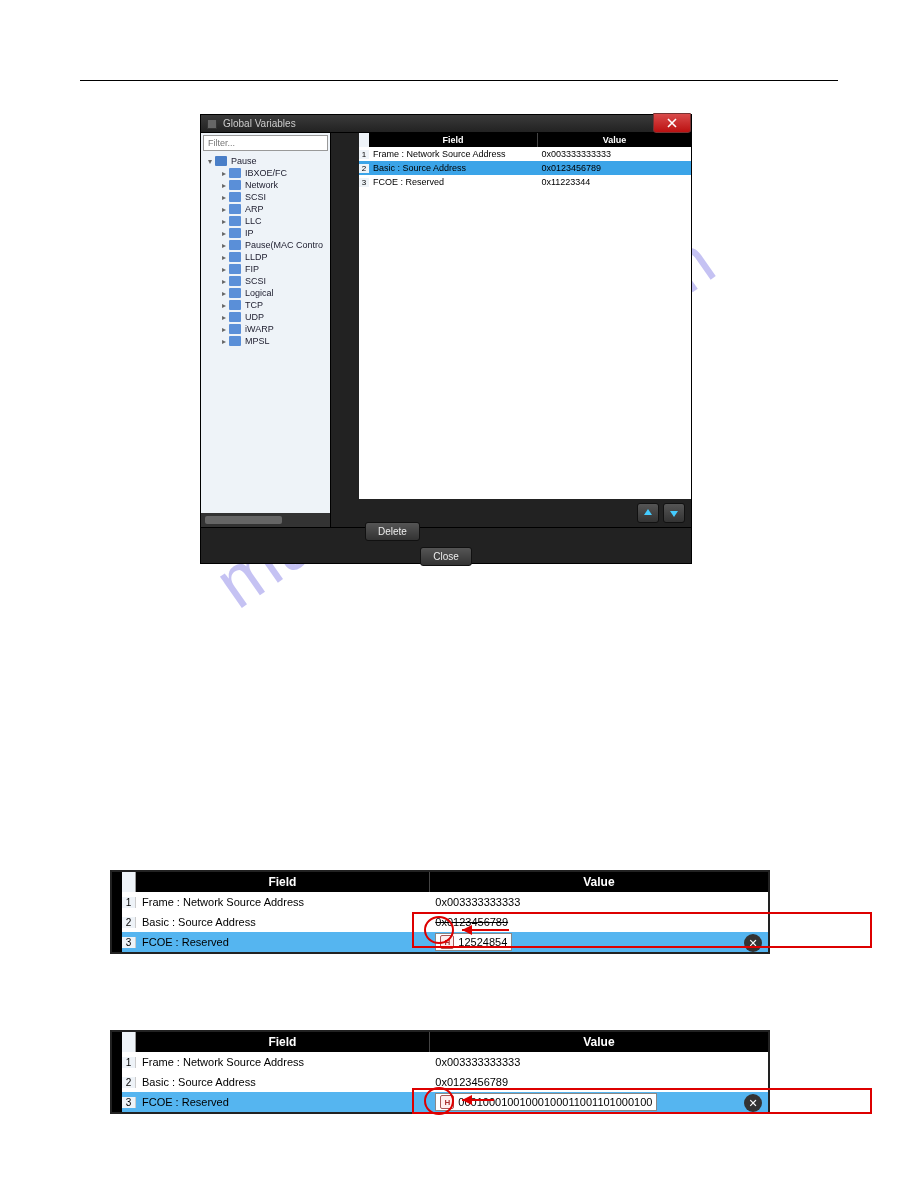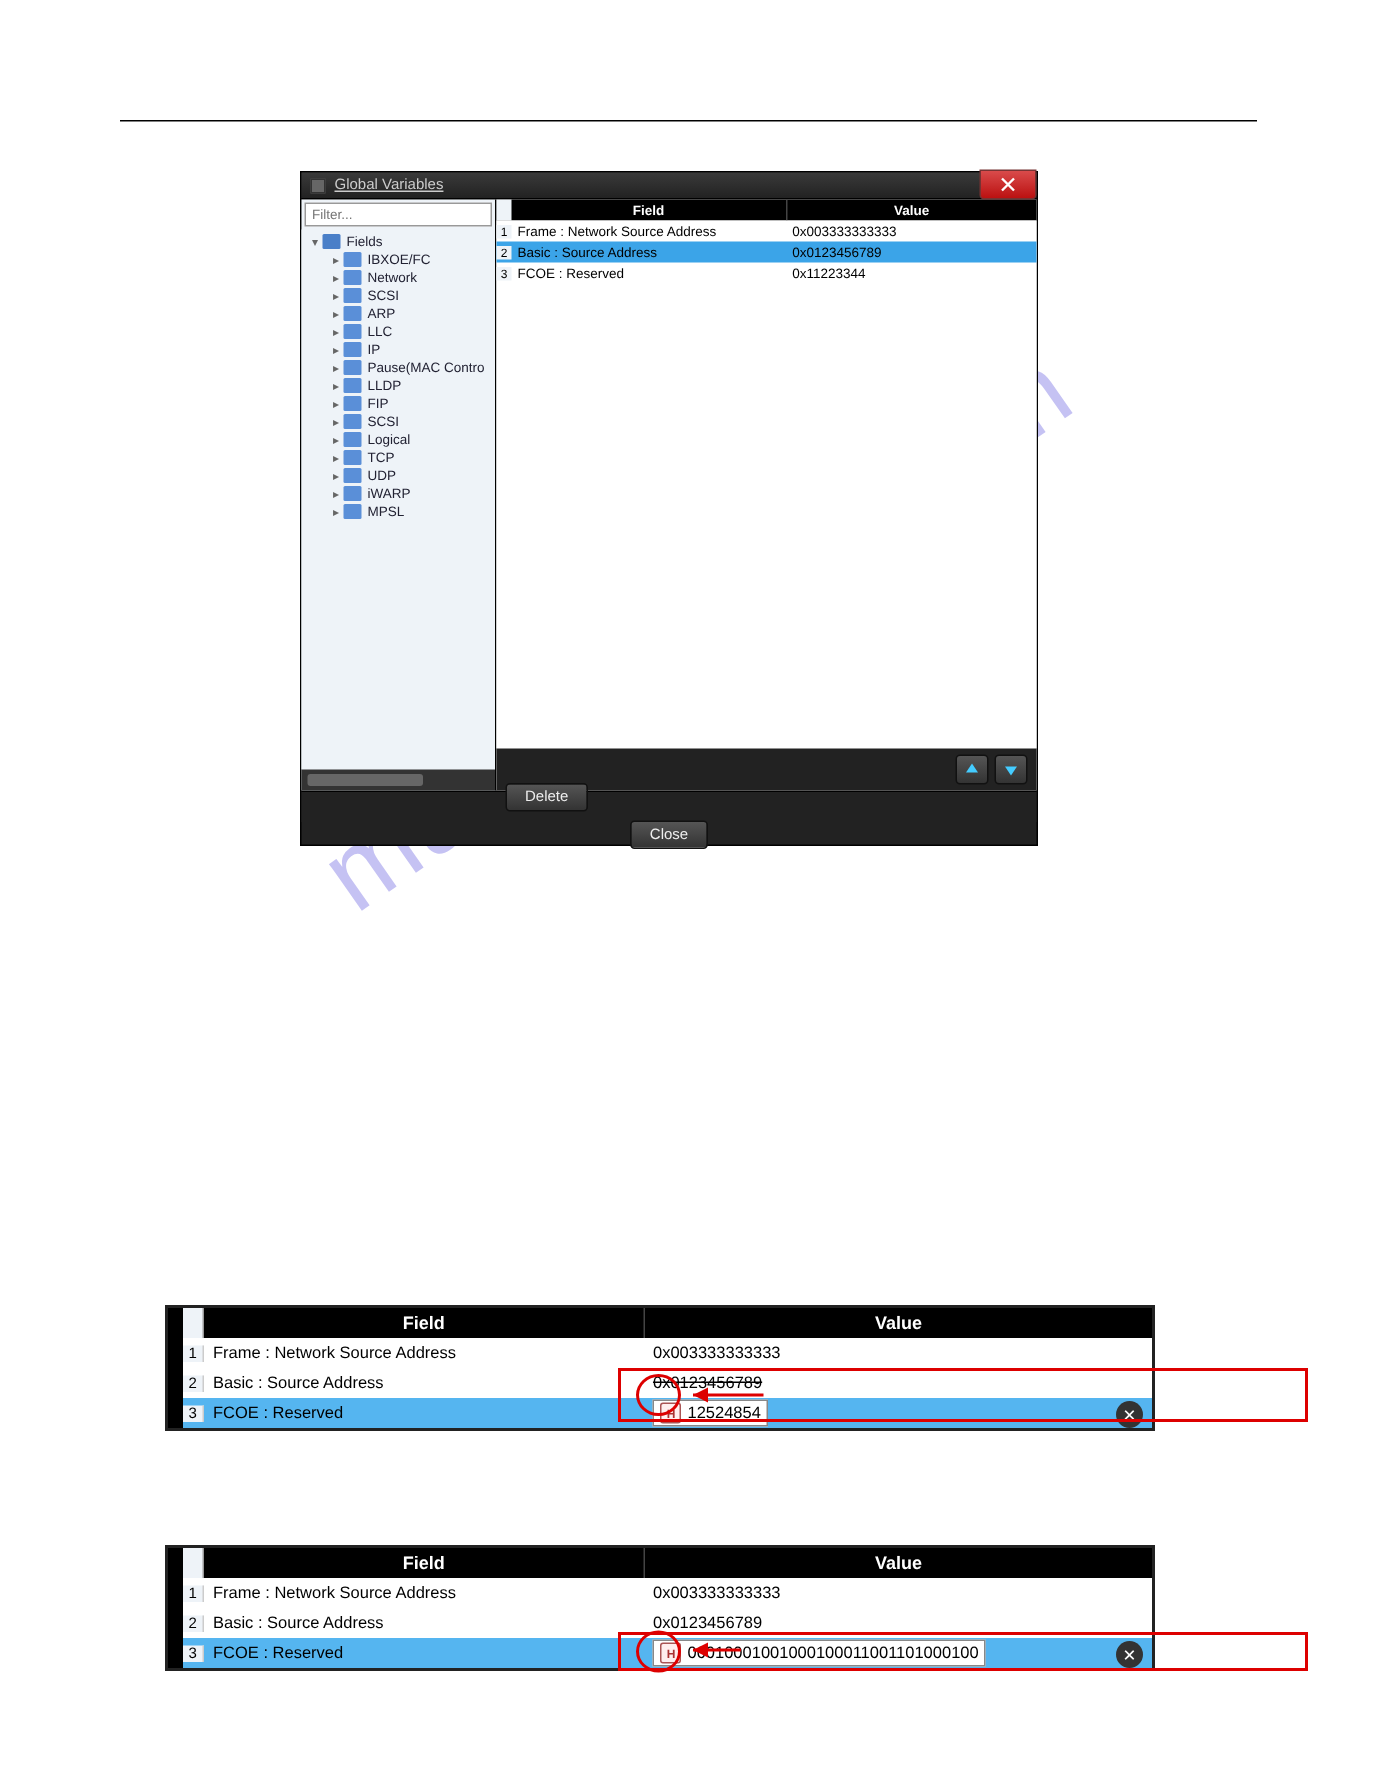--- a/index.html
+++ b/index.html
@@ -4,24 +4,24 @@
 <style>
   * { box-sizing: border-box; margin: 0; padding: 0; }
   body { background: #fff; font-family: Tahoma, Arial, sans-serif; font-size: 11px; color: #000; position: relative; width: 918px; height: 1188px; }
   
   .page-rule { position: absolute; left: 80px; right: 80px; top: 80px; border-top: 1px solid #000; }
   
   .watermark { position: absolute; top: 380px; left: 170px; font-size: 72px; color: rgba(90,80,220,0.35); transform: rotate(-35deg); pointer-events: none; font-family: Arial, sans-serif; letter-spacing: 2px; }
   
   
   .dialog { position: absolute; left: 200px; top: 114px; width: 492px; height: 450px; background: #222; border: 1px solid #000; }
-  .titlebar { height: 18px; background: linear-gradient(#3a3a3a,#222); border-bottom: 1px solid #000; display: flex; align-items: center; padding-left: 6px; color: #ccc; font-size: 10px; text-decoration: underline; }
+  .titlebar { height: 18px; background: linear-gradient(#3a3a3a,#222); border-bottom: 1px solid #000; display: flex; align-items: center; padding-left: 6px; color: #ccc; font-size: 10px; }
   .titlebar .ti { width: 10px; height: 10px; background: #666; margin-right: 6px; border: 1px solid #333; }
   .close-win { position: absolute; right: 0; top: -2px; width: 38px; height: 20px; background: linear-gradient(#d94b4b,#b11); color: #fff; display: flex; align-items: center; justify-content: center; font-weight: bold; font-size: 12px; border-radius: 0 0 3px 3px; border: 1px solid #733; }
-  .dialog-body { display: flex; height: calc(100% - 18px - 36px); background: #222; }
+  .dialog-body { display: flex; height: calc(100% - 18px - 36px); background: #222; gap: 28px; }
   
   .tree-pane { width: 130px; background: #eef3f8; display: flex; flex-direction: column; border-right: 1px solid #000; }
   .filter-box { border: 1px solid #999; margin: 2px; padding: 2px 4px; font-size: 9px; color: #777; background: #fff; }
   .tree { flex: 1; overflow: hidden; font-size: 9px; color: #223; background: #eef3f8; padding: 2px 0 2px 4px; }
   .node { display: flex; align-items: center; padding: 1px 0; white-space: nowrap; }
   .exp { width: 10px; text-align: center; color: #666; font-size: 8px; }
   .fico { width: 12px; height: 10px; background: #5a8fd8; margin-right: 4px; border-radius: 1px; display: inline-block; }
   .root > .node .fico { background: #4a7fc8; }
   .child { margin-left: 14px; }
   .tree-scroll { height: 14px; background: #333; display: flex; align-items: center; }
@@ -93,21 +93,21 @@
     </div>
   </div>
   <div class="dialog-body">
     <div class="tree-pane">
       <input class="filter-box" placeholder="Filter..." style="">
       <div class="tree">
         <div class="root">
           <div class="node">
             <span class="exp">▾</span>
             <span class="fico"></span>
-            <span>Fields</span>
+            <span>Pause</span>
           </div>
           <div id="tree-children">
               <div class="node child">
                 <span class="exp">▸</span>
                 <span class="fico"></span>
                 <span>IBXOE/FC</span>
               </div>
               <div class="node child">
                 <span class="exp">▸</span>
                 <span class="fico"></span>

